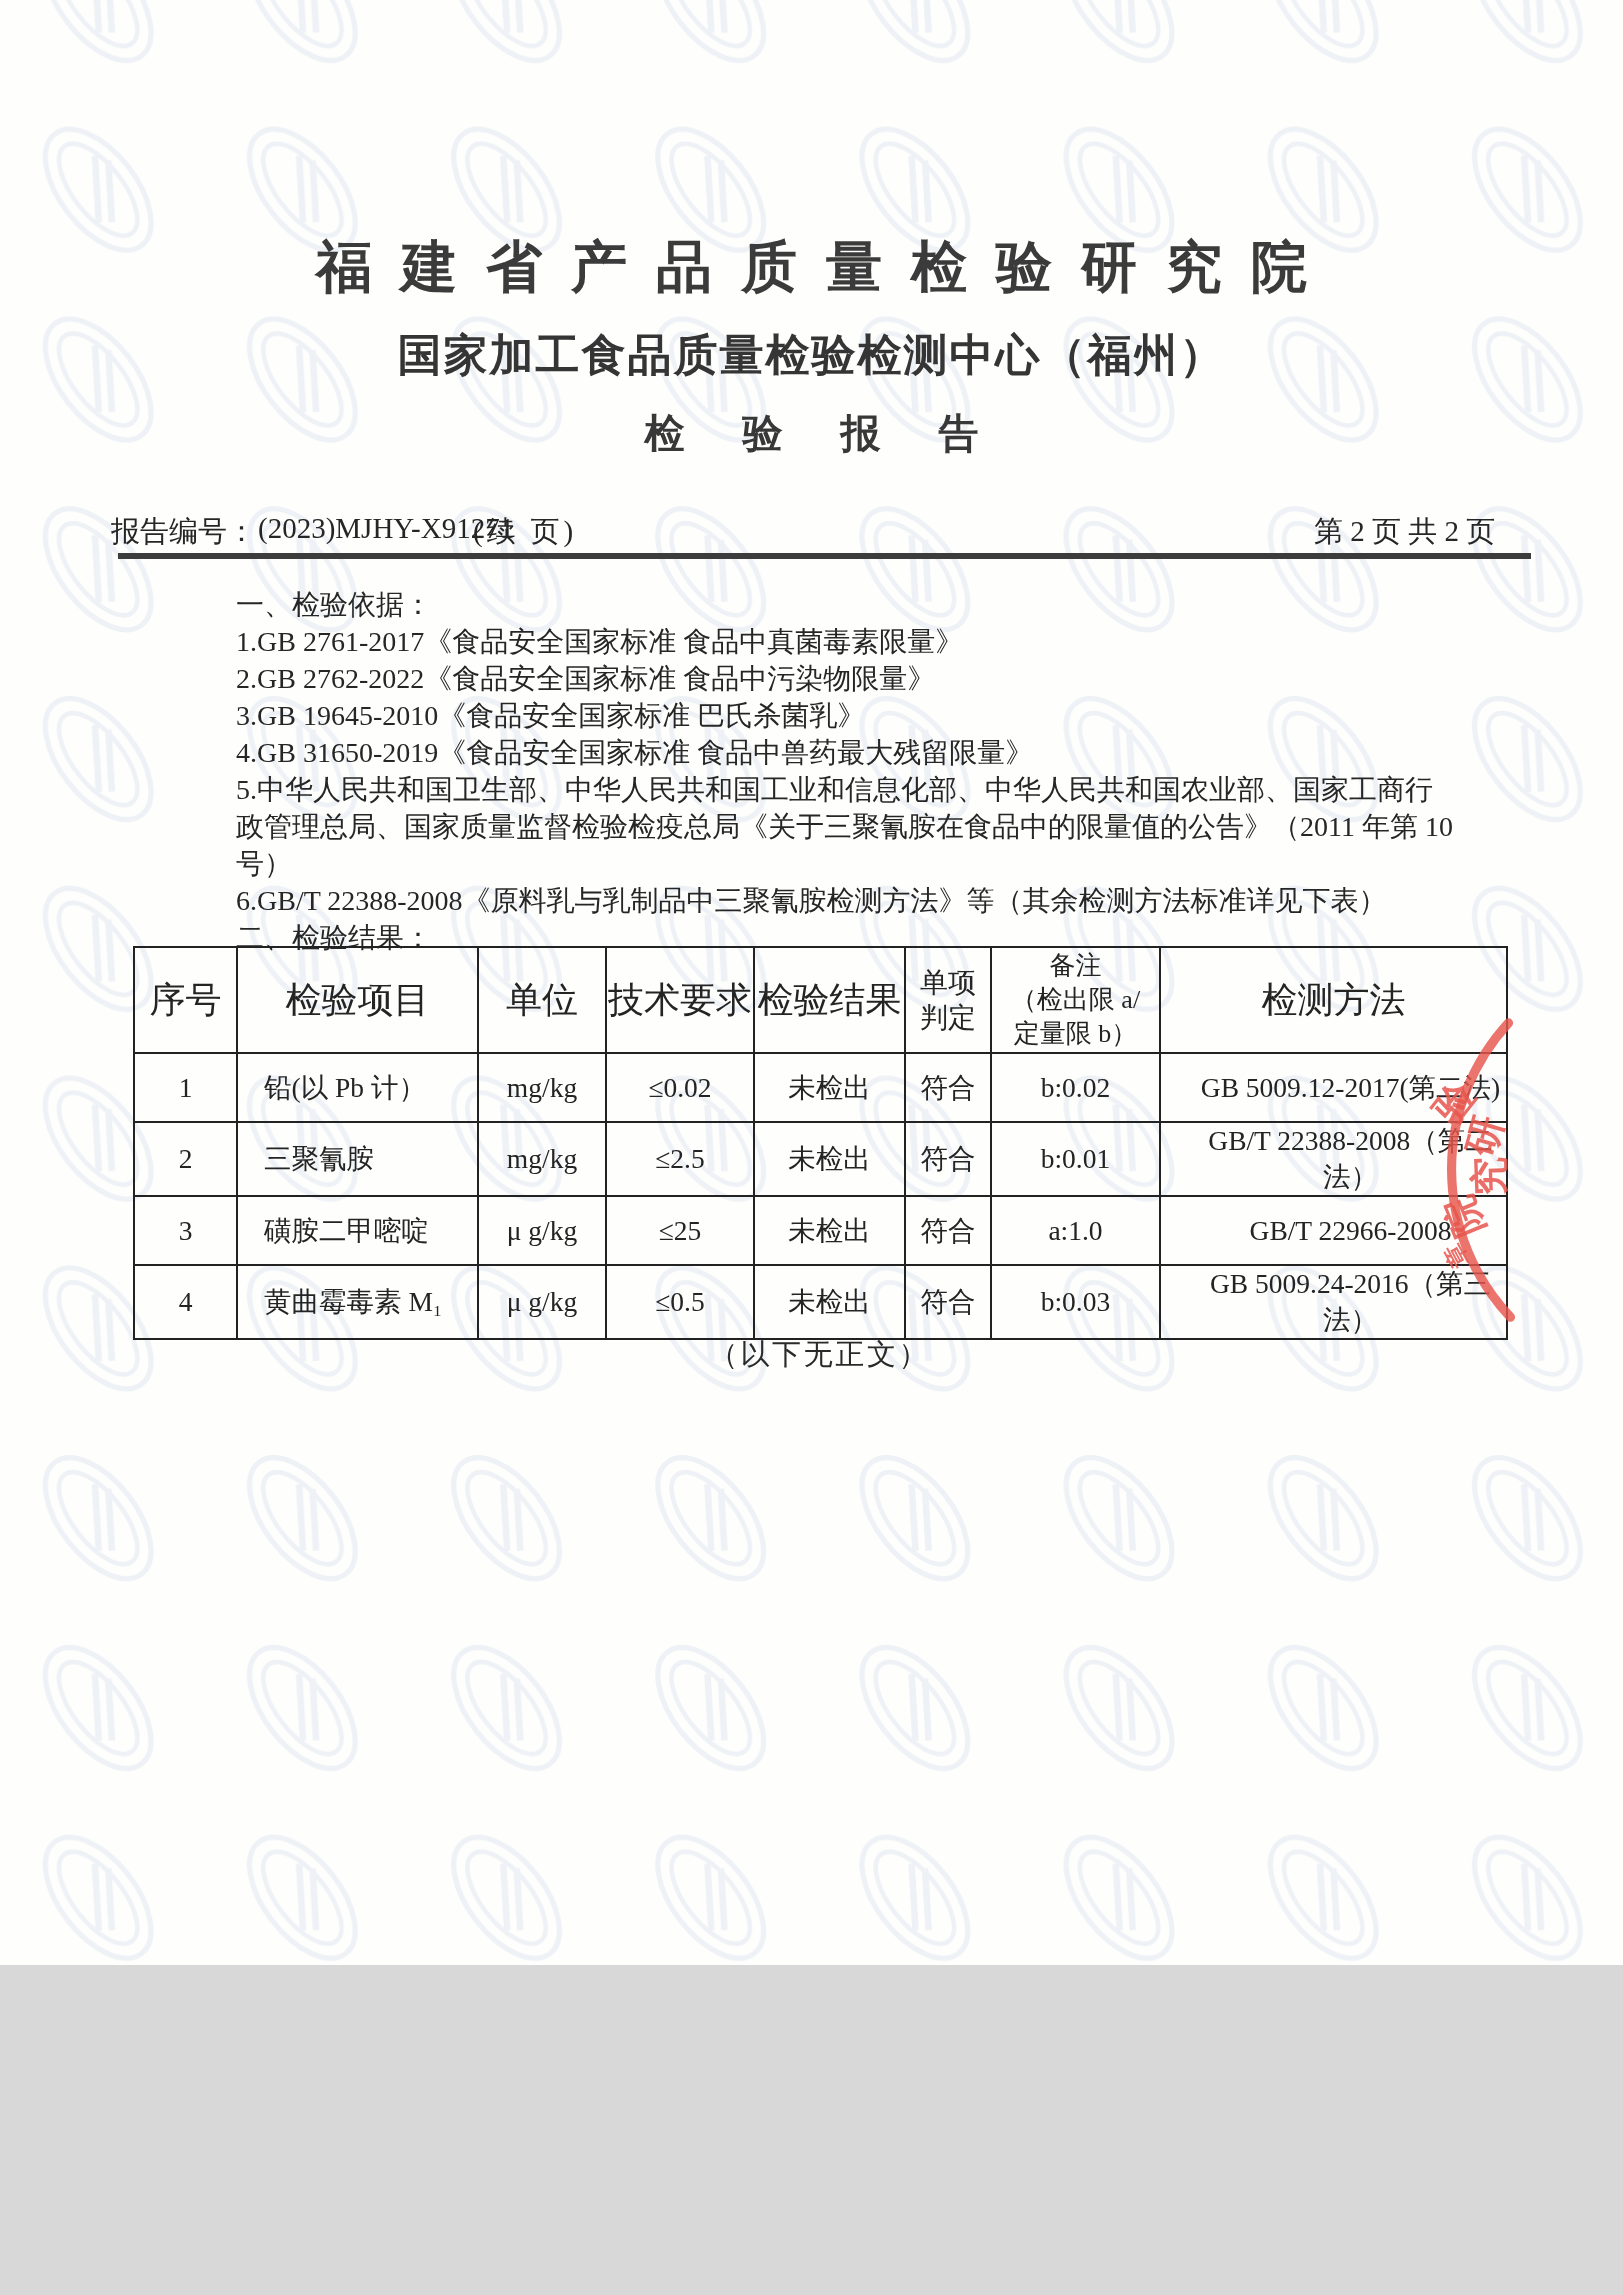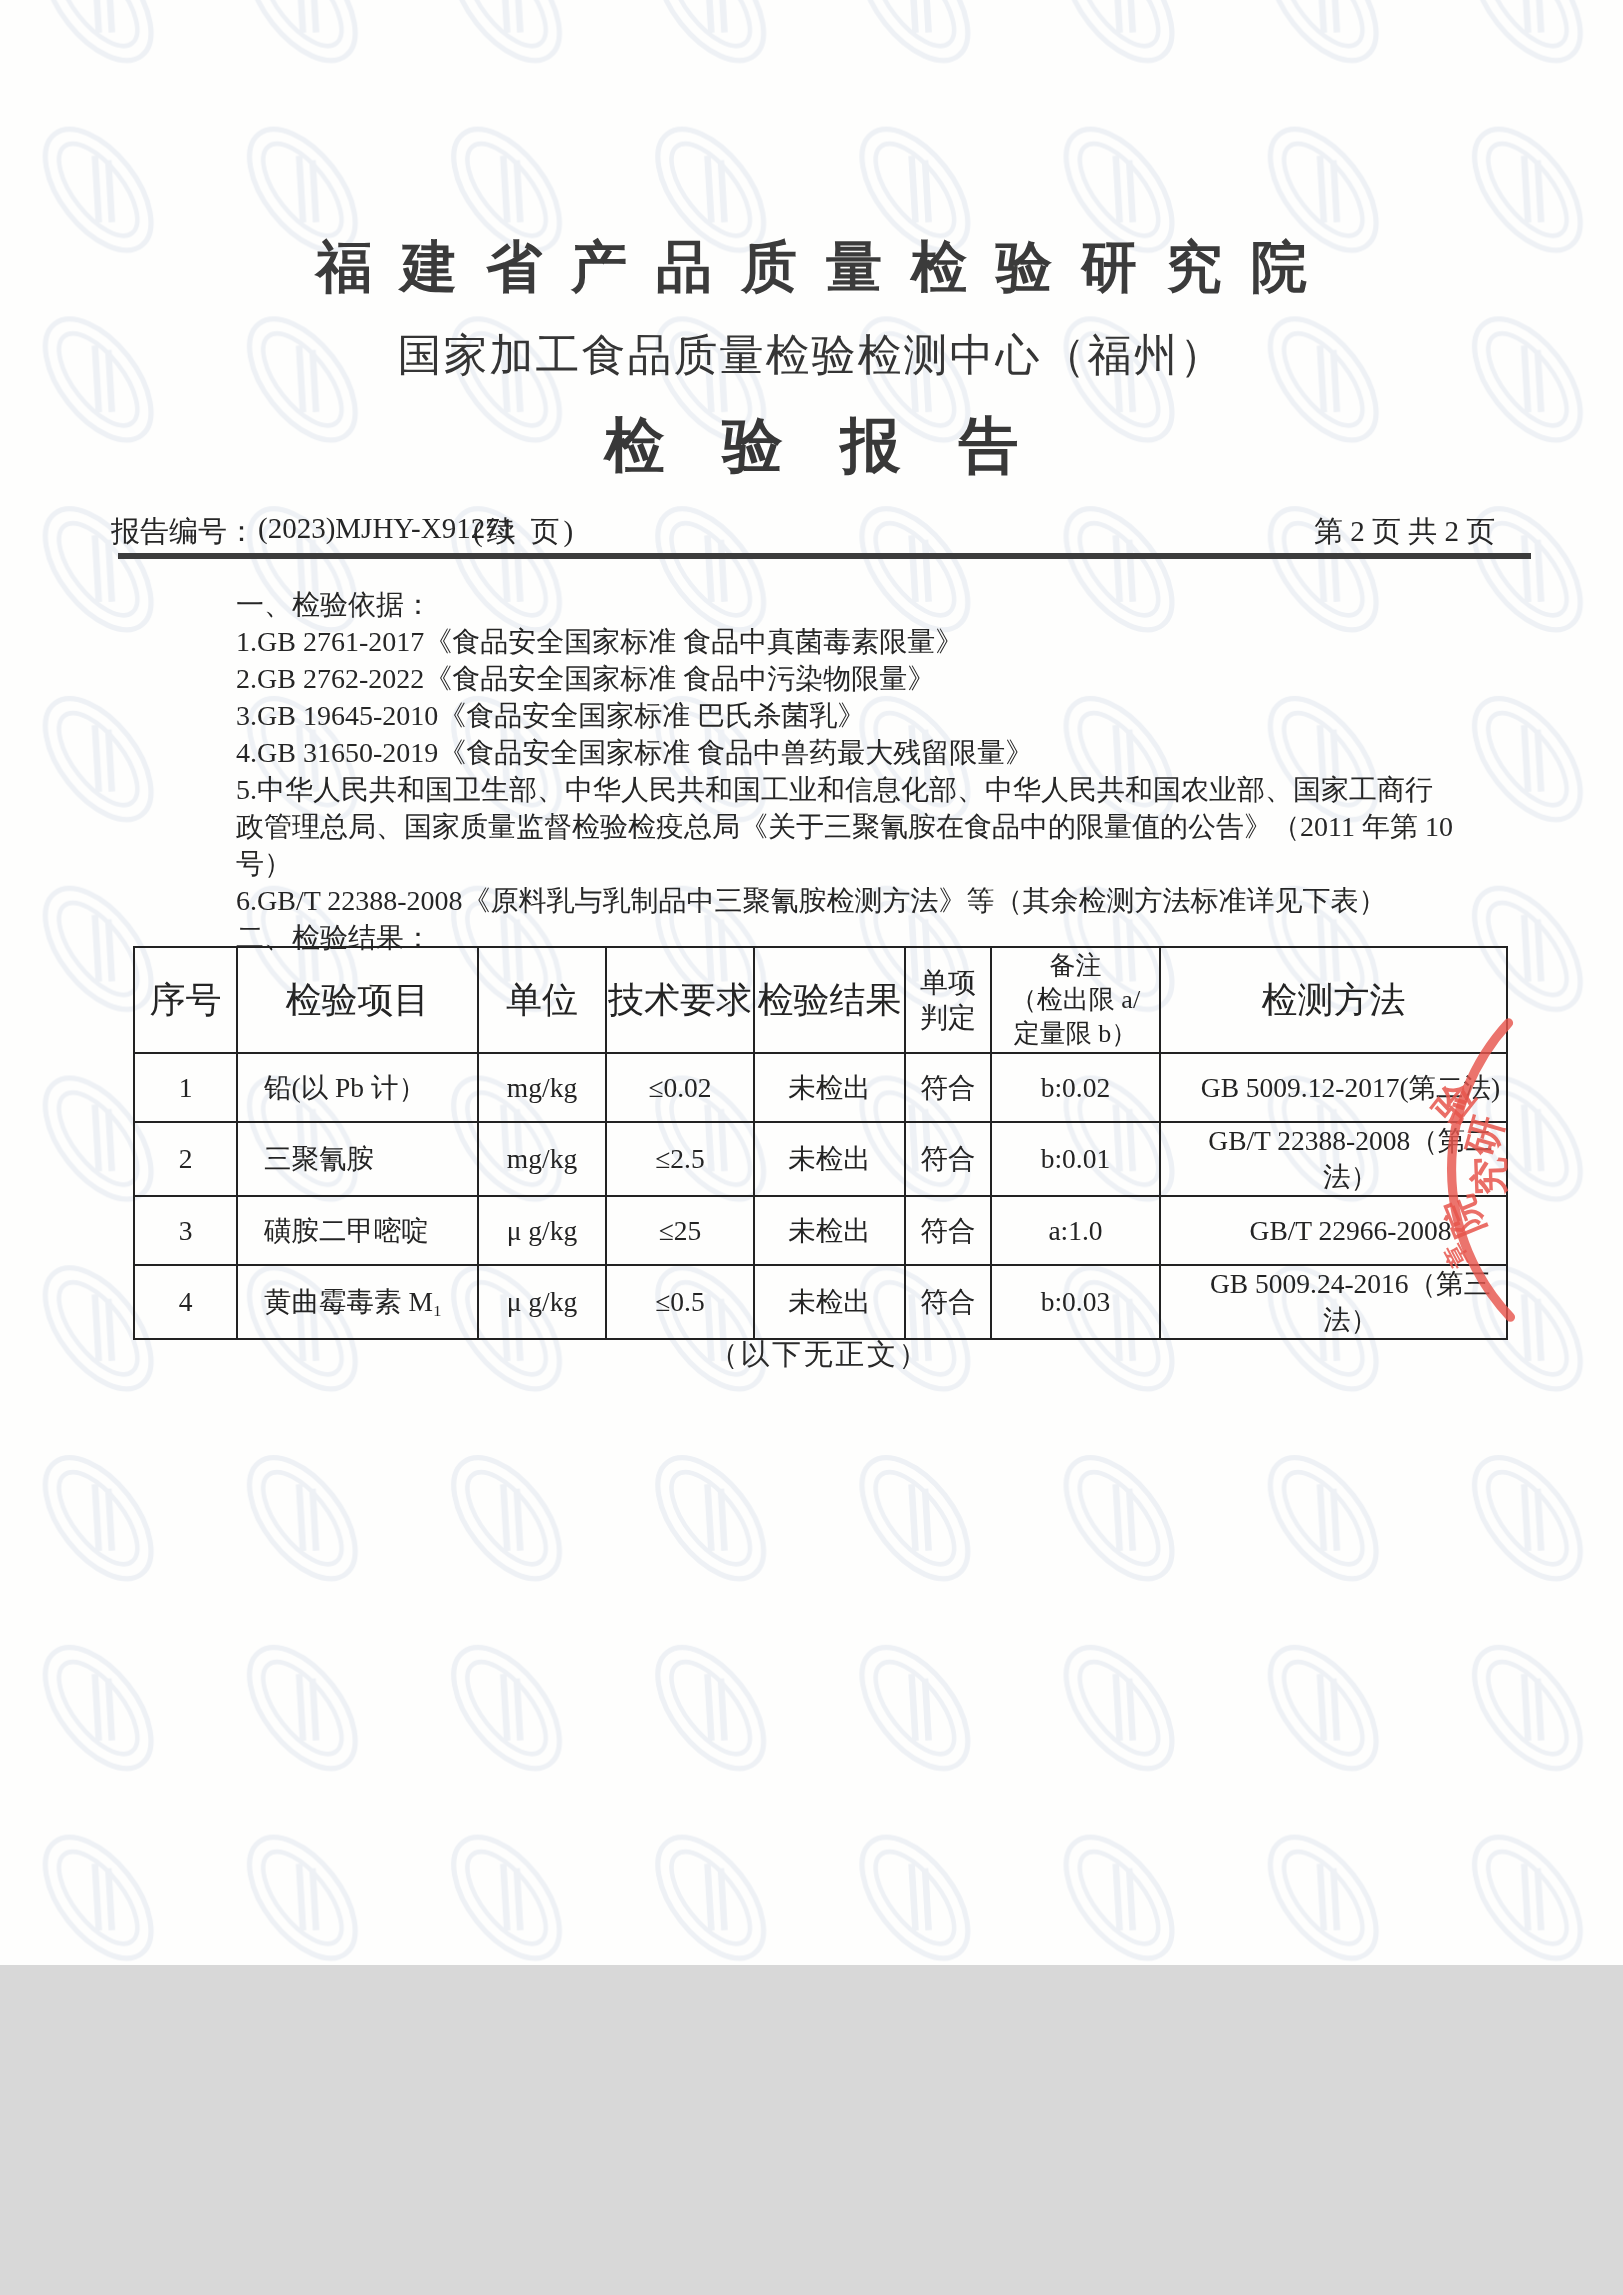--- a/index.html
+++ b/index.html
@@ -12,26 +12,26 @@
     color:#262626;
   }
   .wm-layer{position:absolute;left:0;top:0;width:1623px;height:2295px;pointer-events:none;}
   .org-title{
     position:absolute;left:0;top:230px;width:1623px;
     text-align:center;font-size:56px;font-weight:bold;color:#3b3b3b;
     letter-spacing:29px;text-indent:29px;white-space:nowrap;
   }
   .center-title{
     position:absolute;left:0;top:326px;width:1623px;
-    text-align:center;font-size:44px;font-weight:normal;color:#353535;
+    text-align:center;font-size:44px;font-weight:bold;color:#353535;
     letter-spacing:2px;white-space:nowrap;
   }
   .report-title{
     position:absolute;left:0;top:406px;width:1623px;
-    text-align:center;font-size:60px;font-weight:bold;color:#383838;
+    text-align:center;font-size:40px;font-weight:bold;color:#383838;
     letter-spacing:58px;text-indent:58px;white-space:nowrap;
   }
   .meta-row{position:absolute;left:0;top:512px;width:1623px;height:34px;font-size:29px;}
   .report-no-group{position:absolute;left:111px;top:0;display:flex;gap:2px;white-space:nowrap;}
   .continuation{position:absolute;left:473px;top:0;white-space:nowrap;letter-spacing:3.9px;}
   .page-indicator{position:absolute;left:1314px;top:0;white-space:nowrap;}
   .head-rule{position:absolute;left:118px;top:553px;width:1413px;height:5.9px;background:#3c3c3c;}
   .basis{position:absolute;left:236px;top:586px;width:1172px;font-size:28px;}
   .basis .line{height:37px;line-height:37px;white-space:nowrap;}
   .results-table{

